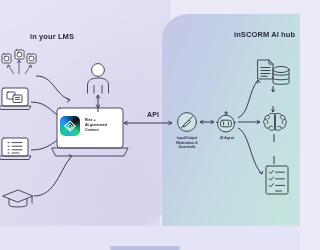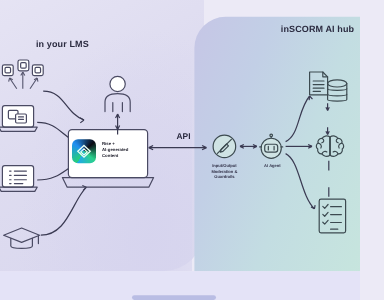--- a/index.html
+++ b/index.html
@@ -31,21 +31,21 @@
   }
   #bottom-accent{
     left:110px;top:246px;width:70px;height:4px;
     background:#b9bde4;border-radius:2px;
   }
   .lbl{
     position:absolute;color:#2b2b40;font-weight:700;
     letter-spacing:.1px;white-space:nowrap;
   }
   #label-lms{left:30px;top:32px;font-size:7.5px;}
-  #label-hub{left:215px;top:20px;font-size:7.5px;padding-left:19px;}
+  #label-hub{left:215px;top:30px;font-size:7.5px;padding-left:19px;}
   #label-api{left:147px;top:111px;font-size:7px;font-weight:700;color:#2b2b40;}
   .cap{
     position:absolute;color:#33334a;font-size:3.4px;line-height:1.35;
     white-space:pre-line;font-weight:600;
   }
   #cap-io{left:170px;top:136px;width:34px;text-align:center;}
   #cap-agent{left:212px;top:136px;width:30px;text-align:center;}
   svg{position:absolute;left:0;top:0;overflow:visible;}
   .ln{fill:none;stroke:#53536b;stroke-width:.9;}
   .ln-d{fill:none;stroke:#3a3a52;stroke-width:1;}

